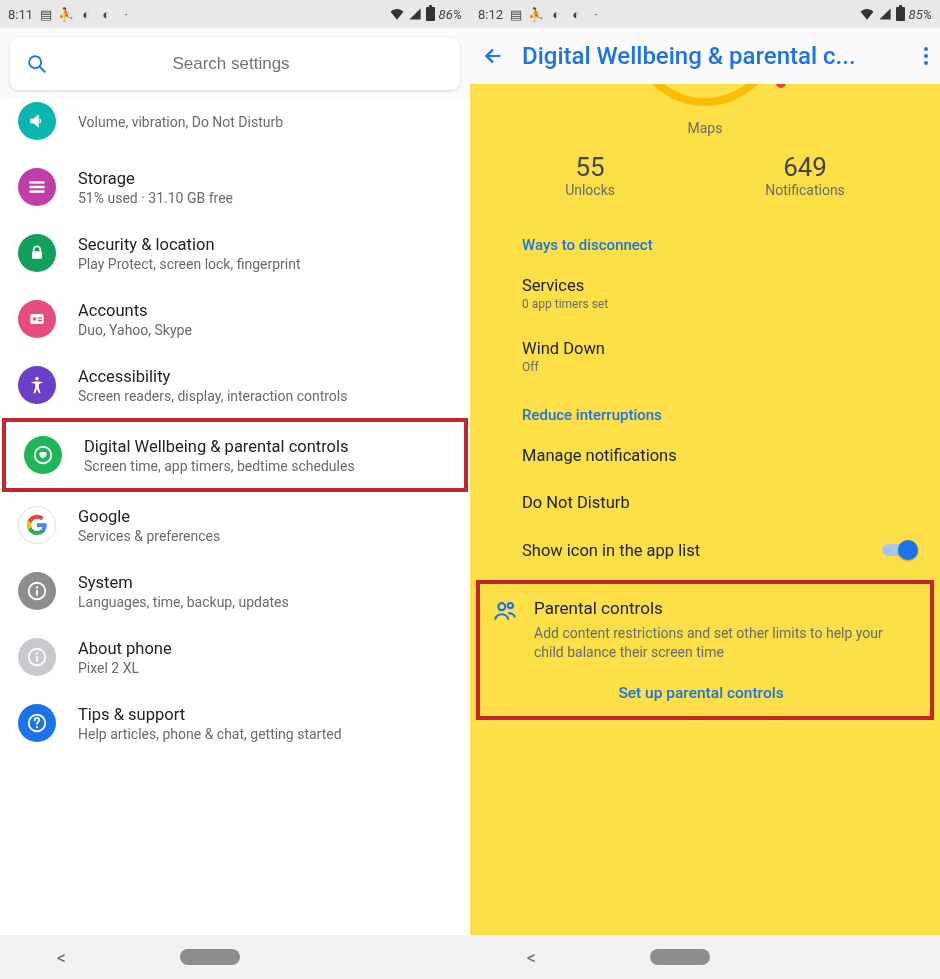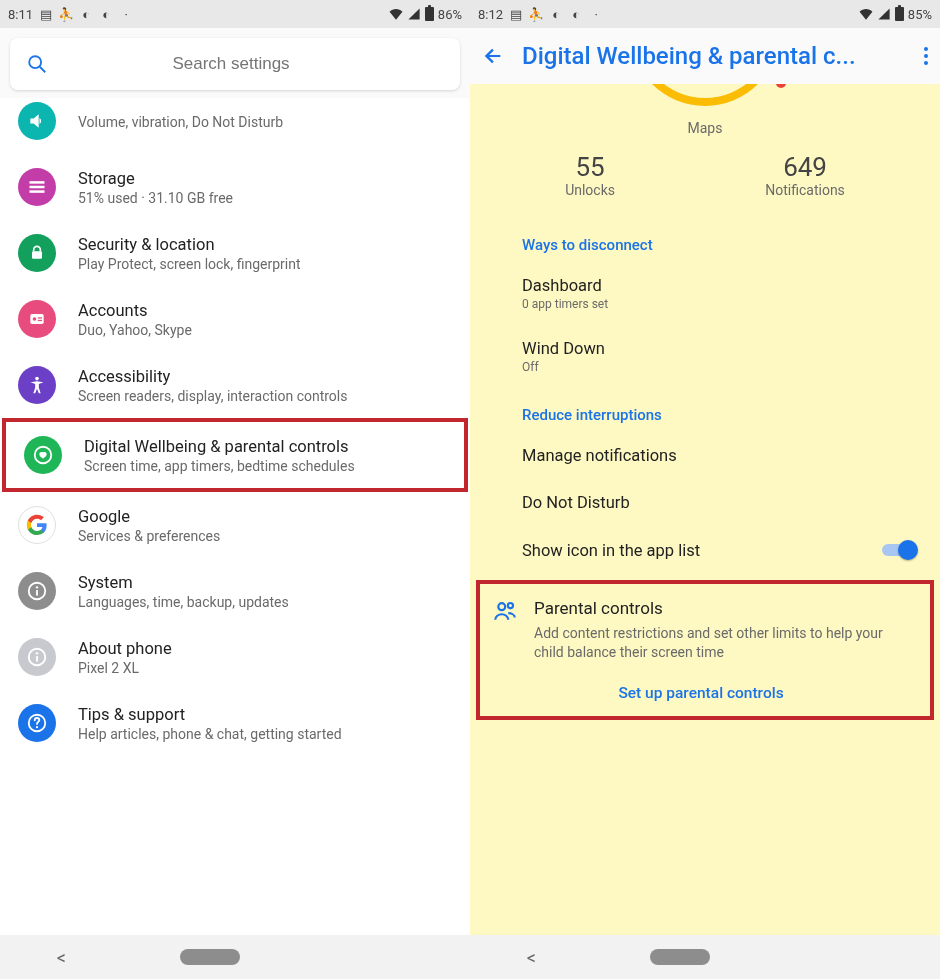--- a/index.html
+++ b/index.html
@@ -24,21 +24,21 @@
     height: 28px;
     display: flex;
     align-items: center;
     font-size: 13px;
     color: #444;
     padding: 0 8px;
     background: #e8e8e8;
   }
   .statusbar .left { display: flex; align-items: center; gap: 6px; }
   .statusbar .spacer { flex: 1; }
-  .statusbar .right { display: flex; align-items: center; gap: 4px; }
+  .statusbar .right { display: flex; align-items: center; gap: 4px; font-style: italic; }
   .stat-icon { display:inline-flex; width:14px; height:14px; align-items:center; justify-content:center; }
   .batt { display:inline-block; width:9px; height:14px; background:#333; border-radius:1px; position:relative; }
   .batt::before { content:""; position:absolute; top:-2px; left:3px; width:3px; height:2px; background:#333; border-radius:1px 1px 0 0;}
   
   .searchbar {
     margin: 10px 10px 8px 10px;
     height: 52px;
     background: #fff;
     border-radius: 8px;
     box-shadow: 0 1px 3px rgba(0,0,0,0.15);
@@ -100,21 +100,21 @@
   }
   .appbar .title {
     font-size: 24px;
     font-weight: 500;
     color:#1a73e8;
     flex:1;
     overflow:hidden;
     white-space:nowrap;
     text-overflow:ellipsis;
   }
-  .dw-body { flex:1; background:#fef9c3; overflow:hidden; }
+  .dw-body { flex:1; background:#fde047; overflow:hidden; }
   .maps-arc {
     width: 130px; height: 34px;
     margin: 0 auto;
     position: relative;
   }
   .maps-arc .arc {
     width: 150px; height:150px;
     border: 8px solid transparent;
     border-bottom-color:#fbbc04;
     border-radius:50%;
@@ -422,21 +422,21 @@
       </div>
       <div class="stat">
         <div class="num">649</div>
         <div class="lbl">Notifications</div>
       </div>
     </div>
 
     <div class="section-head">Ways to disconnect</div>
 
     <div class="dw-row">
-      <div class="t">Dashboard</div>
+      <div class="t">Services</div>
       <div class="s">0 app timers set</div>
     </div>
 
     <div class="dw-row">
       <div class="t">Wind Down</div>
       <div class="s">Off</div>
     </div>
 
     <div class="section-head">Reduce interruptions</div>
 

